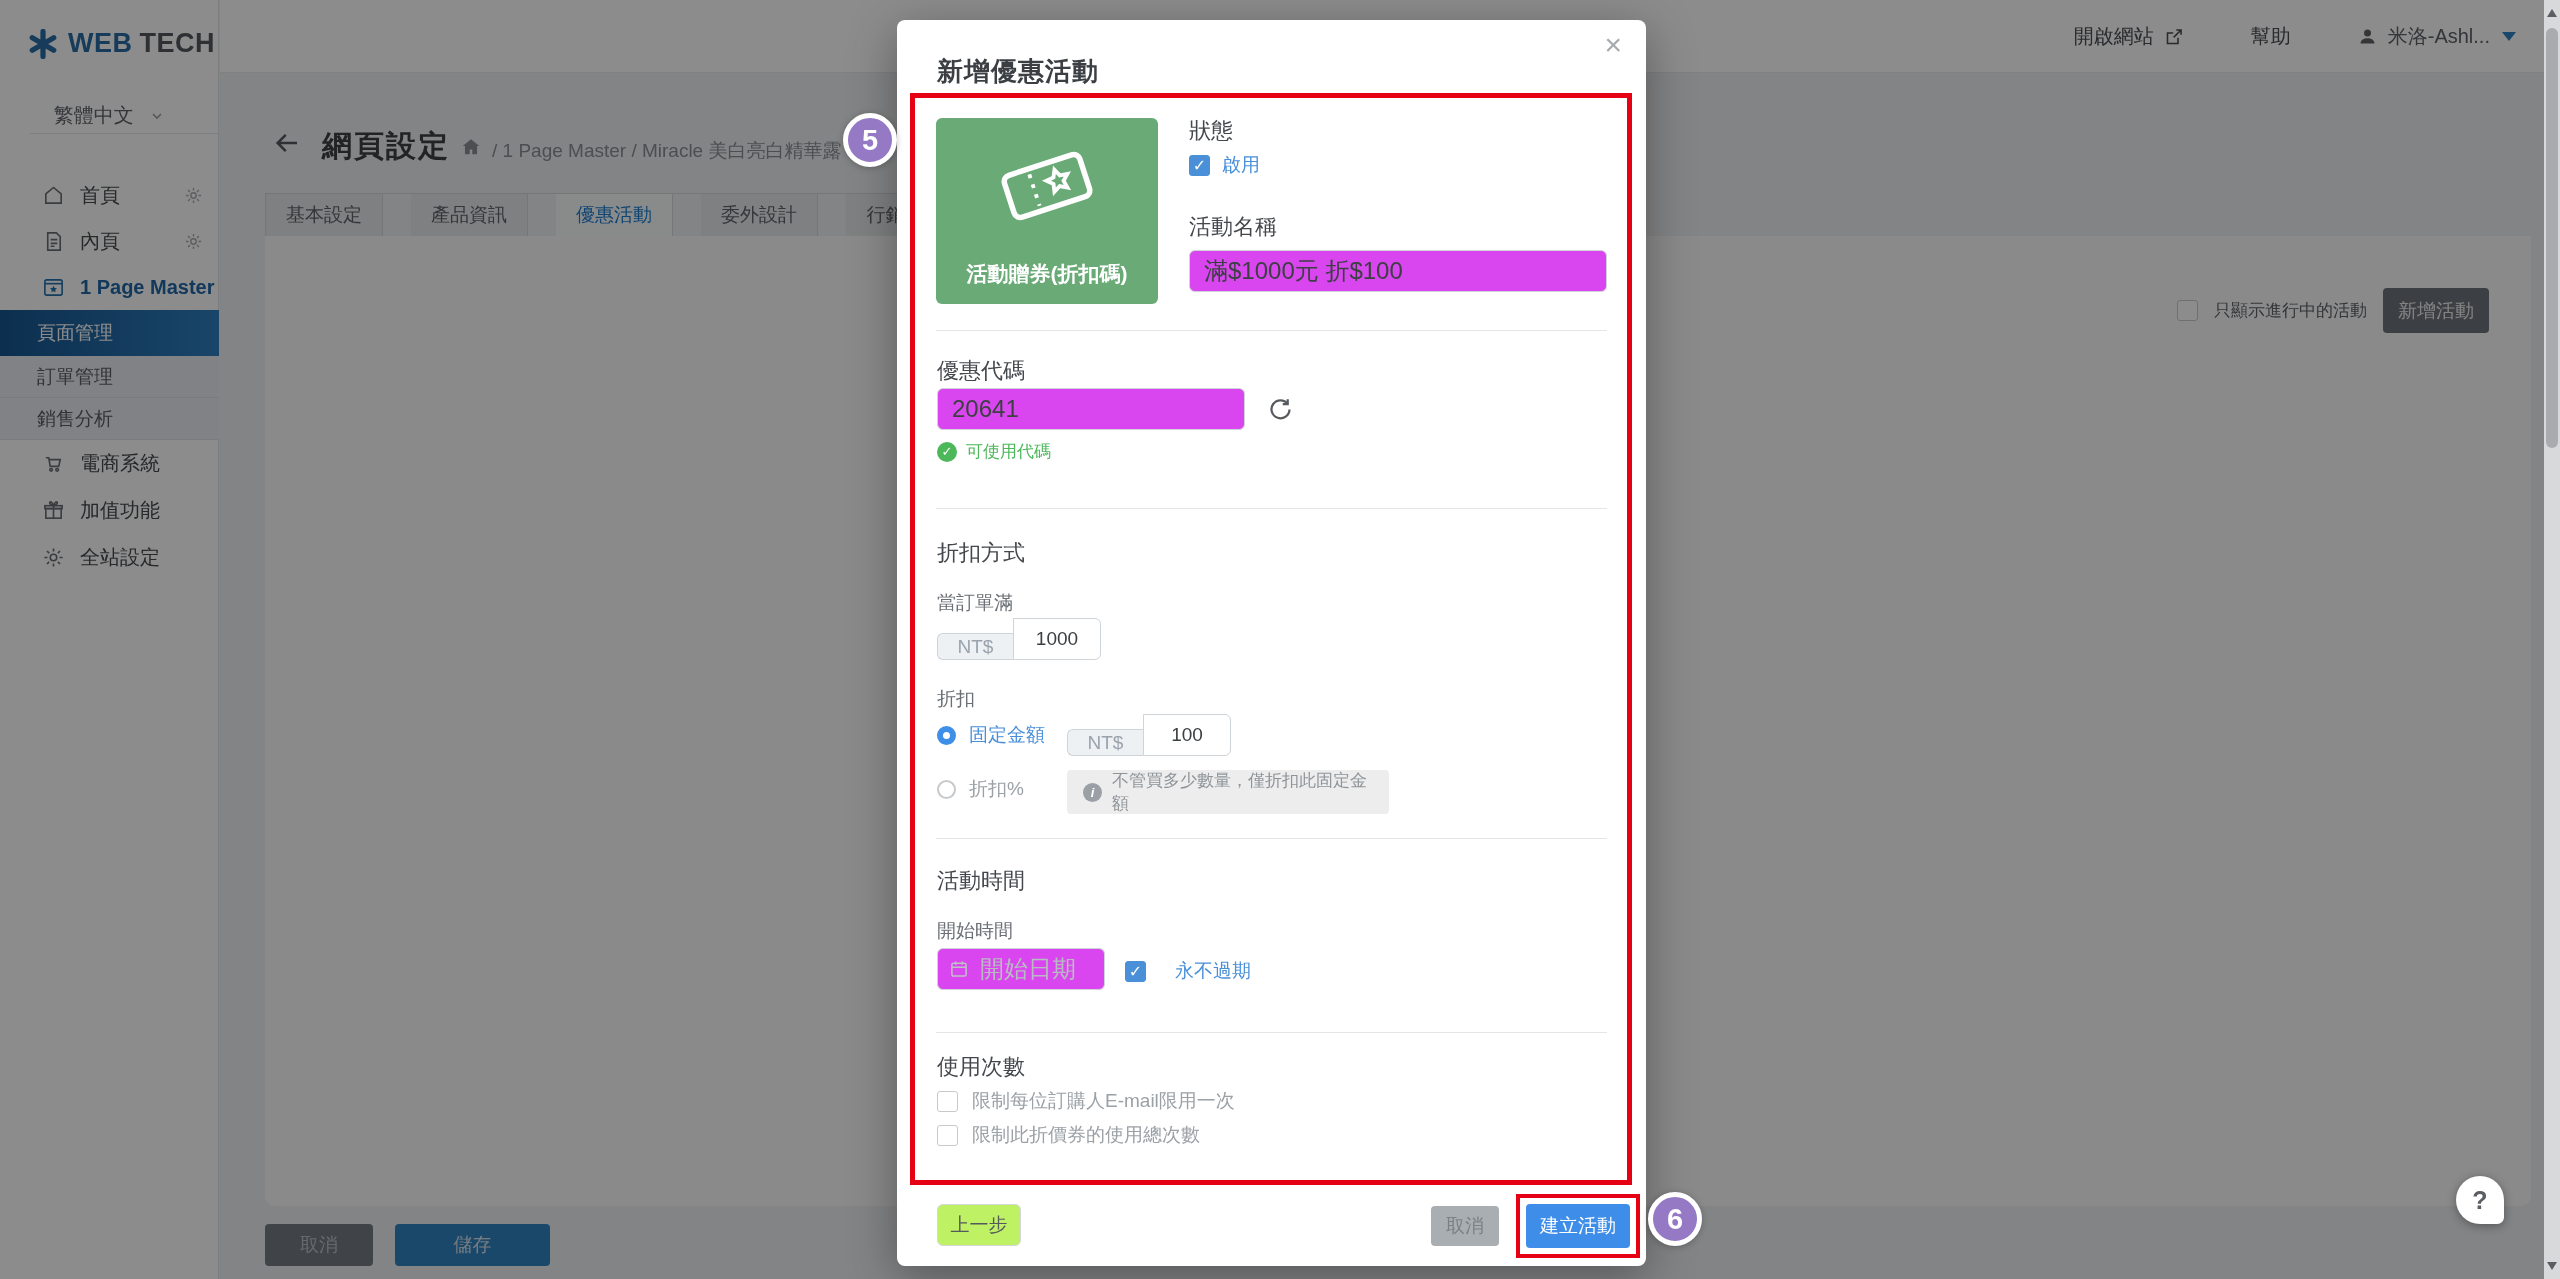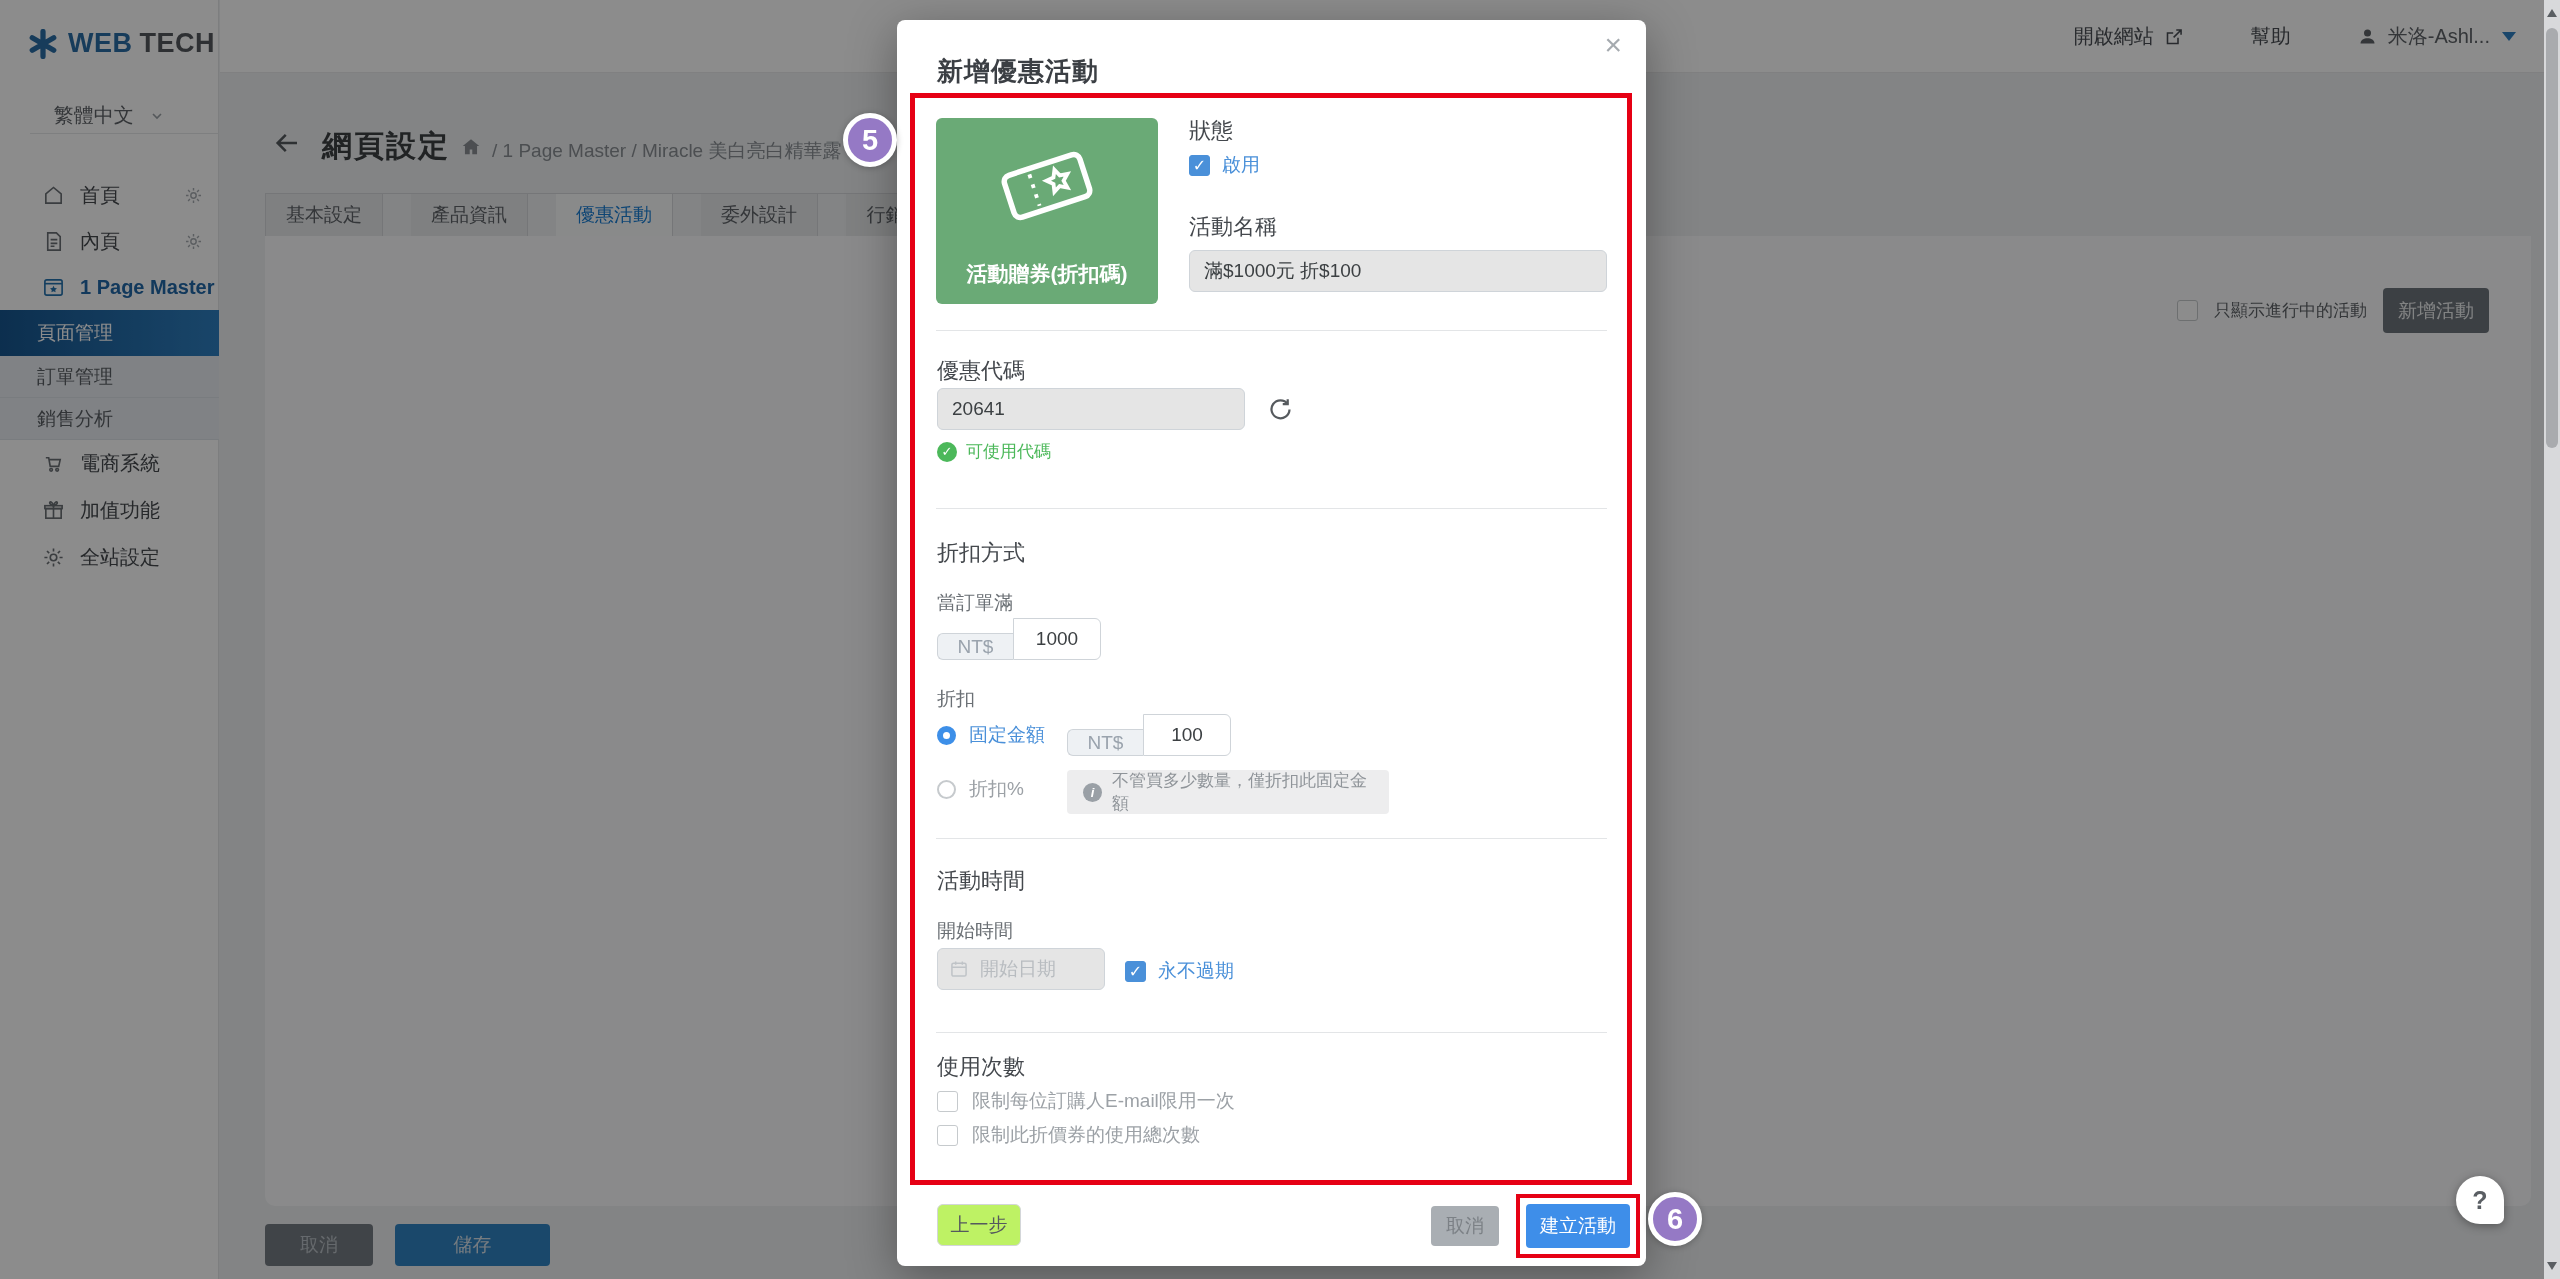--- a/index.html
+++ b/index.html
@@ -74,21 +74,21 @@
   .coupon-card { position:absolute; left:39px; top:98px; width:222px; height:186px; background:#6aaa76; border-radius:6px; }
   .coupon-card svg { position:absolute; left:56px; top:12px; width:110px; height:112px; }
   .coupon-card .label { position:absolute; left:0; bottom:16px; width:100%; text-align:center; color:#fff; font-weight:bold; font-size:21px; }
   .m-h { font-size:22px; color:#44484d; }
   .m-sub { font-size:19px; color:#6b7075; }
   .m-blue { font-size:19px; color:#4a90d9; }
   .m-gray { font-size:19px; color:#9ca1a6; }
   .status-label { left:292px; top:96px; }
   .status-row { left:292px; top:132px; display:flex; align-items:center; gap:12px; }
   .name-label { left:292px; top:192px; }
-  .text-input { position:absolute; border:1px solid #cfd4d9; border-radius:6px; height:42px; font-size:19px; color:#3c4043; padding:16px 14px; background:#e5e5e5; outline:none; font-family:inherit; }
+  .text-input { position:absolute; border:1px solid #cfd4d9; border-radius:6px; height:42px; font-size:24px; color:#3c4043; padding:16px 14px; background:#d946ef; outline:none; font-family:inherit; }
   .name-input { left:292px; top:230px; width:418px; }
   .mdivider { position:absolute; left:39px; width:671px; height:1px; background:#e3e5e7; }
   .code-label { left:40px; top:336px; }
   .code-input { left:40px; top:368px; width:308px; }
   .refresh-icon { position:absolute; left:370px; top:376px; width:27px; height:27px; color:#565a5e; }
   .valid-row { left:40px; top:420px; display:flex; align-items:center; gap:9px; }
   .vcheck { width:20px; height:20px; border-radius:50%; background:#4cb85a; color:#fff; font-size:13px; font-weight:bold; display:flex; align-items:center; justify-content:center; }
   .valid-text { font-size:17px; color:#4cb85a; }
   .discount-section { left:40px; top:518px; }
   .min-label { left:40px; top:570px; }
@@ -102,21 +102,21 @@
   .radio-row2 { left:40px; top:756px; display:flex; align-items:center; gap:13px; }
   .info-box { position:absolute; left:170px; top:750px; width:322px; height:44px; background:#ededee; border-radius:4px; display:flex; align-items:center; gap:10px; padding:0 16px; }
   .info-i { width:19px; height:19px; border-radius:50%; background:#9aa0a6; color:#fff; font-size:13px; font-weight:bold; font-style:italic; display:flex; align-items:center; justify-content:center; flex:0 0 auto; }
   .info-text { font-size:17px; color:#8f9499; }
   .time-section { left:40px; top:846px; }
   .start-label { left:40px; top:898px; }
   .date-wrap { position:absolute; left:40px; top:928px; width:168px; height:42px; }
   .date-wrap svg { position:absolute; left:12px; top:11px; width:20px; height:20px; color:#bfc3c7; }
   .date-input { left:0; top:0; width:168px; padding-left:42px; }
   .date-input::placeholder { color:#b8bcc0; }
-  .nexpire-row { left:228px; top:938px; display:flex; align-items:center; gap:12px; }
+  .nexpire-row { left:228px; top:938px; display:flex; align-items:center; gap:29px; }
   .usage-section { left:40px; top:1032px; }
   .usage-row1 { left:40px; top:1068px; display:flex; align-items:center; gap:14px; }
   .usage-row2 { left:40px; top:1102px; display:flex; align-items:center; gap:14px; }
   .m-back-btn { position:absolute; left:40px; top:1184px; width:84px; height:42px; background:#bef264; border:1px solid #d3d6d9; border-radius:6px; color:#55595e; }
   .m-cancel-btn { position:absolute; left:534px; top:1186px; width:68px; height:40px; background:#a9aeb3; color:#7c8186; }
   .m-create-btn { position:absolute; left:629px; top:1184px; width:104px; height:44px; background:#3e8ee9; color:#fff; }
   .red-create-outline { position:absolute; left:619px; top:1174px; width:124px; height:64px; border:4px solid #e60014; pointer-events:none; z-index:6; }
 
   
   .num-circle { position:absolute; width:54px; height:54px; border-radius:50%; background:#9579c5; border:5px solid #fff; color:#fff; font-size:29px; font-weight:bold; display:flex; align-items:center; justify-content:center; z-index:30; box-shadow:0 1px 6px rgba(0,0,0,.25); }

